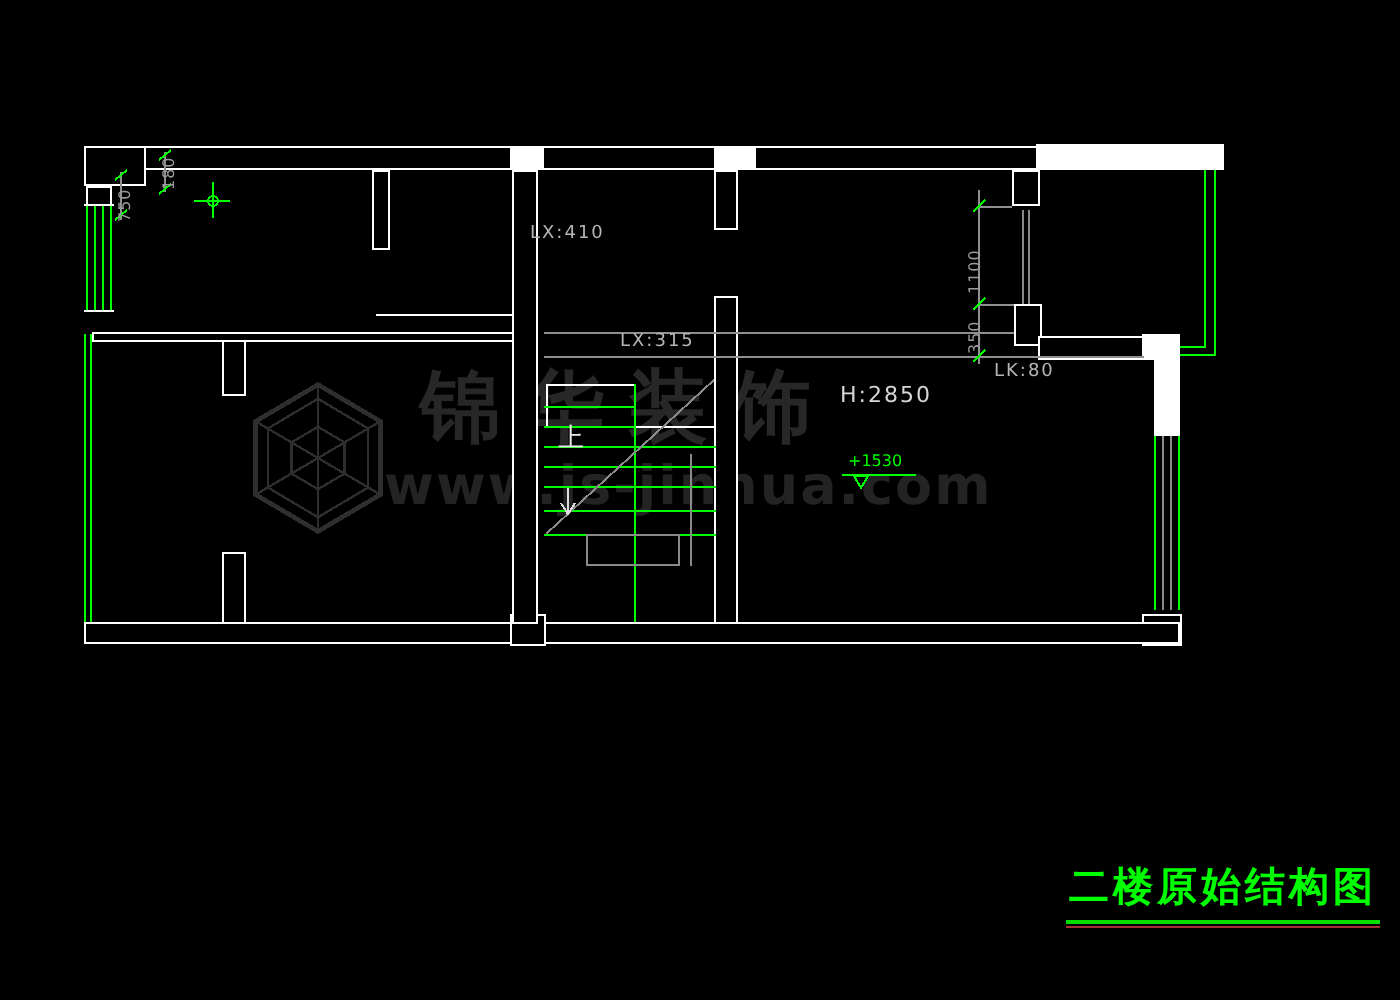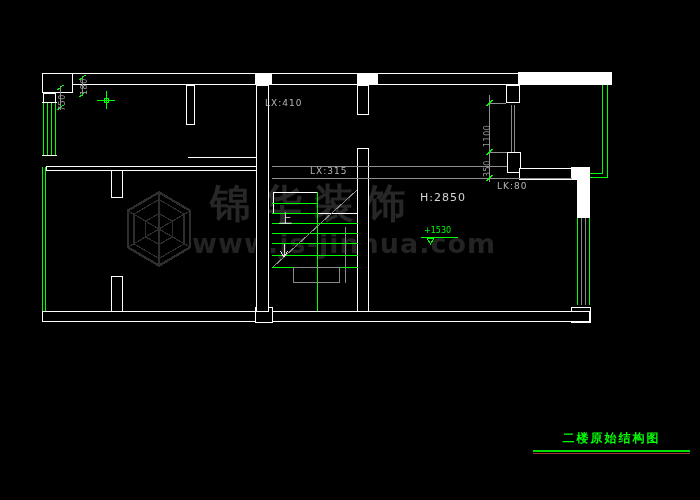--- a/index.html
+++ b/index.html
@@ -10,21 +10,21 @@
   .lbl-big{position:absolute;color:#d6d6d6;font-size:11px;letter-spacing:1px;white-space:nowrap;}
   .lbl-green{position:absolute;color:#00ff00;font-size:8px;white-space:nowrap;}
   .lbl-up{position:absolute;color:#e8e8e8;font-size:13px;white-space:nowrap;}
   .dimv{position:absolute;color:#9a9a9a;font-size:8px;letter-spacing:.5px;white-space:nowrap;
         transform:rotate(-90deg);transform-origin:0 0;}
   .wm-brand{position:absolute;left:210px;top:176px;font-size:40px;font-weight:bold;
             letter-spacing:12px;color:#272727;white-space:nowrap;}
   .wm-url{position:absolute;left:192px;top:228px;font-size:27px;font-weight:bold;
           letter-spacing:1px;color:#232323;white-space:nowrap;}
   .titleblock{position:absolute;left:533px;top:430px;width:157px;}
-  .titletext{color:#00ff00;font-size:12px;font-weight:bold;text-align:center;
+  .titletext{color:#00ff00;font-size:20px;font-weight:bold;text-align:center;
              letter-spacing:2px;white-space:nowrap;}
   .uline-green{height:2px;background:#00dd00;margin-top:3px;}
   .uline-red{height:1px;background:#a03434;margin-top:1px;}
 </style>
 </head>
 <body>
 
 <div class="canvas">
 
   <div class="wm-brand">锦华装饰</div>
@@ -135,21 +135,21 @@
       <polygon points="427,238 434,238 430.5,244"></polygon>
     </g>
 
     <g stroke="#00ff00" stroke-width="1" fill="none">
       <line x1="97" y1="100.5" x2="115" y2="100.5"></line>
       <line x1="106.5" y1="91" x2="106.5" y2="109"></line>
       <circle cx="106.5" cy="100.5" r="2.5"></circle>
     </g>
   </svg>
 
-  <div class="lbl" style="left:265px;top:98px">LX:410</div>
+  <div class="lbl" style="left:265px;top:112px">LX:410</div>
   <div class="lbl" style="left:310px;top:166px">LX:315</div>
   <div class="lbl" style="left:497px;top:181px">LK:80</div>
   <div class="lbl-big" style="left:420px;top:191px">H:2850</div>
   <div class="lbl-green" style="left:424px;top:226px">+1530</div>
   <div class="lbl-up" style="left:279px;top:210px">上</div>
 
   <div class="dimv" style="left:58px;top:111px">750</div>
   <div class="dimv" style="left:80px;top:95px">180</div>
   <div class="dimv" style="left:483px;top:147px">1100</div>
   <div class="dimv" style="left:483px;top:177px">350</div>

